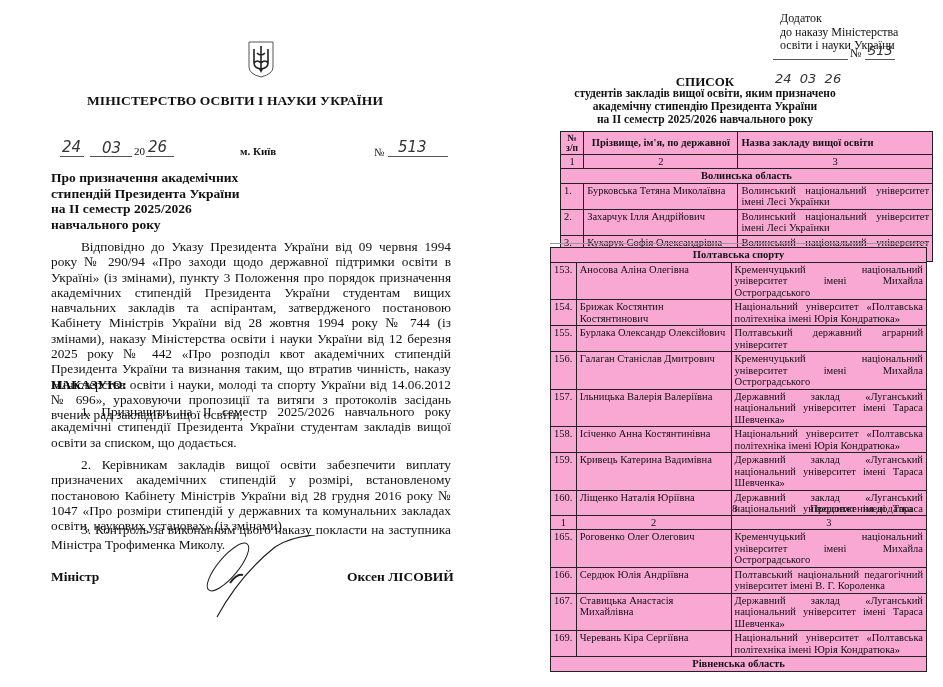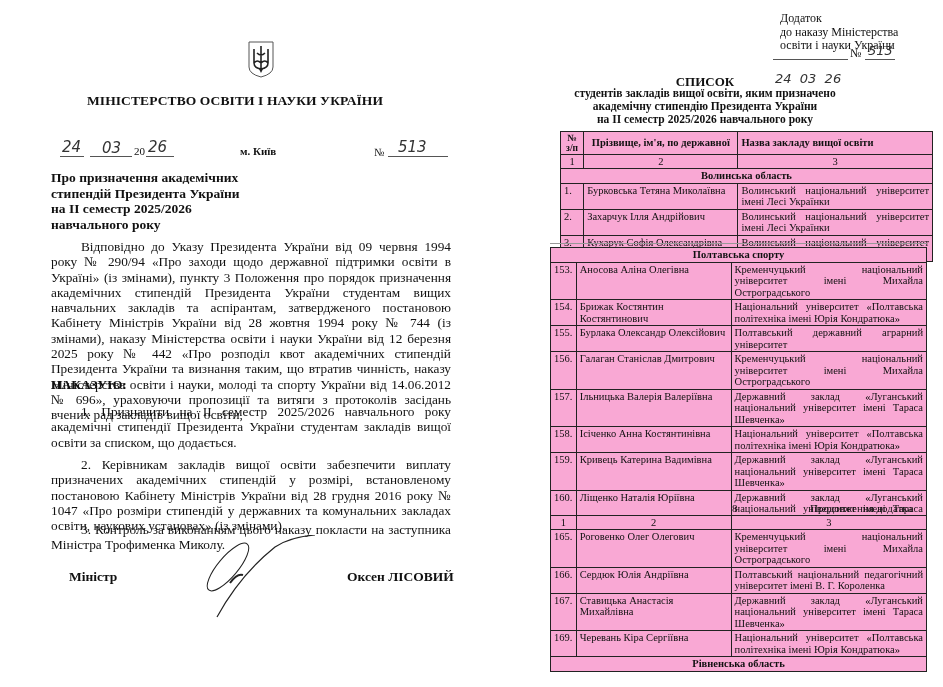--- a/index.html
+++ b/index.html
@@ -18,21 +18,21 @@
   .num-label { position: absolute; left: 314px; top: 6px; font-size: 11px; }
   .subject { position: absolute; left: 51px; top: 170px; font-weight: bold; font-size: 13.5px; line-height: 15.5px; width: 260px; }
   .body-text { position: absolute; left: 51px; width: 400px; font-size: 13.3px; line-height: 15.3px; text-align: justify; }
   .body-text.p1 { top: 232px; margin-top: 7px; }
   .body-text .indent { display: inline-block; width: 30px; }
   .ordering { position: absolute; left: 51px; top: 377px; font-weight: bold; font-size: 13.5px; }
   .item { position: absolute; left: 51px; width: 400px; font-size: 13.3px; line-height: 15.3px; text-align: justify; }
   .item.i1 { top: 404px; }
   .item.i2 { top: 457px; }
   .item.i3 { top: 522px; }
-  .sig-title { position: absolute; left: 51px; top: 569px; font-weight: bold; font-size: 13.5px; margin-left: 18px; }
+  .sig-title { position: absolute; left: 51px; top: 569px; font-weight: bold; font-size: 13.5px; }
   .sig-name { position: absolute; left: 347px; top: 569px; font-weight: bold; font-size: 13.5px; }
   .signature { position: absolute; left: 195px; top: 535px; width: 130px; height: 90px; }
 
   
   .right-page { position: absolute; left: 470px; top: 0; width: 473px; height: 687px; }
   .appendix-note { position: absolute; left: 310px; top: 12px; font-size: 12px; line-height: 13.5px; }
   .appendix-date { position: absolute; left: 303px; top: 46px; width: 160px; height: 16px; }
   .list-title { position: absolute; left: 85px; width: 300px; top: 74px; text-align: center; font-weight: bold; font-size: 13px; }
   .list-sub { position: absolute; left: 60px; width: 350px; top: 87px; text-align: center; font-weight: bold; font-size: 11.5px; line-height: 13px; }
 

